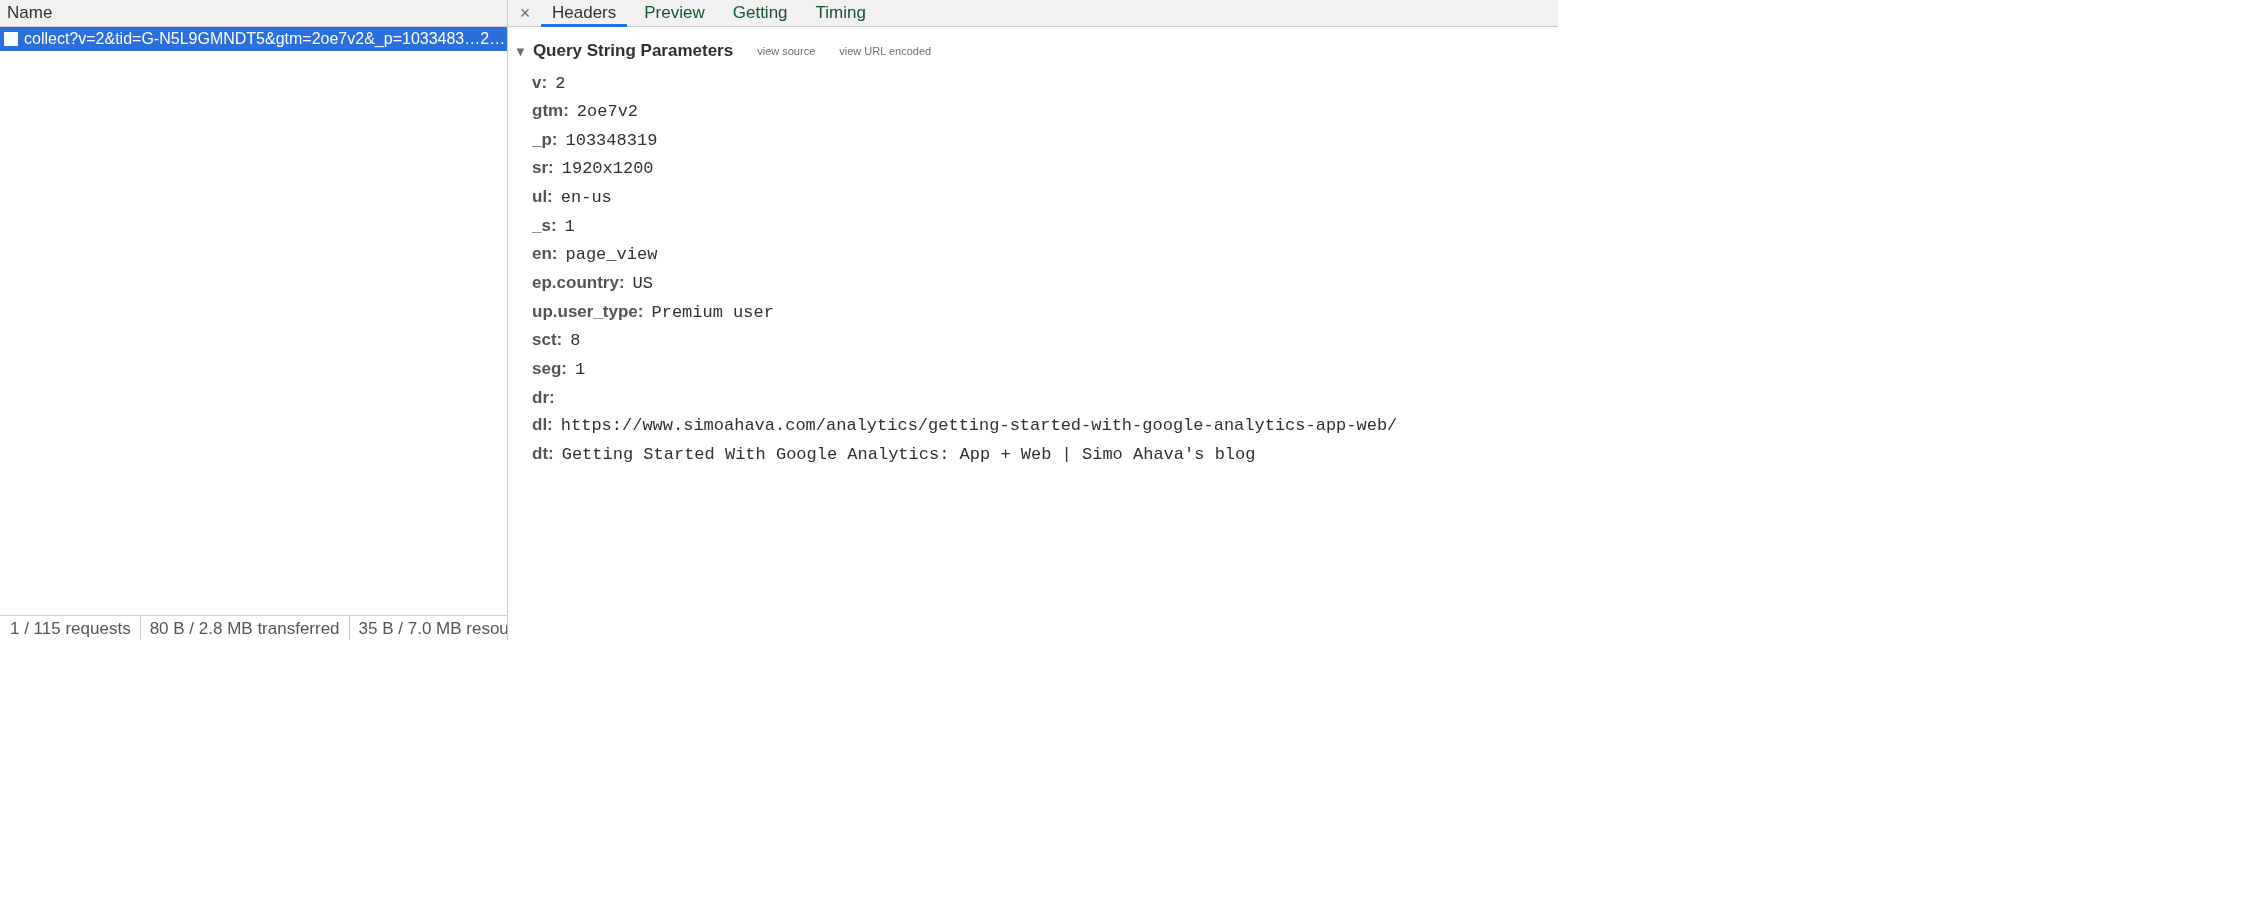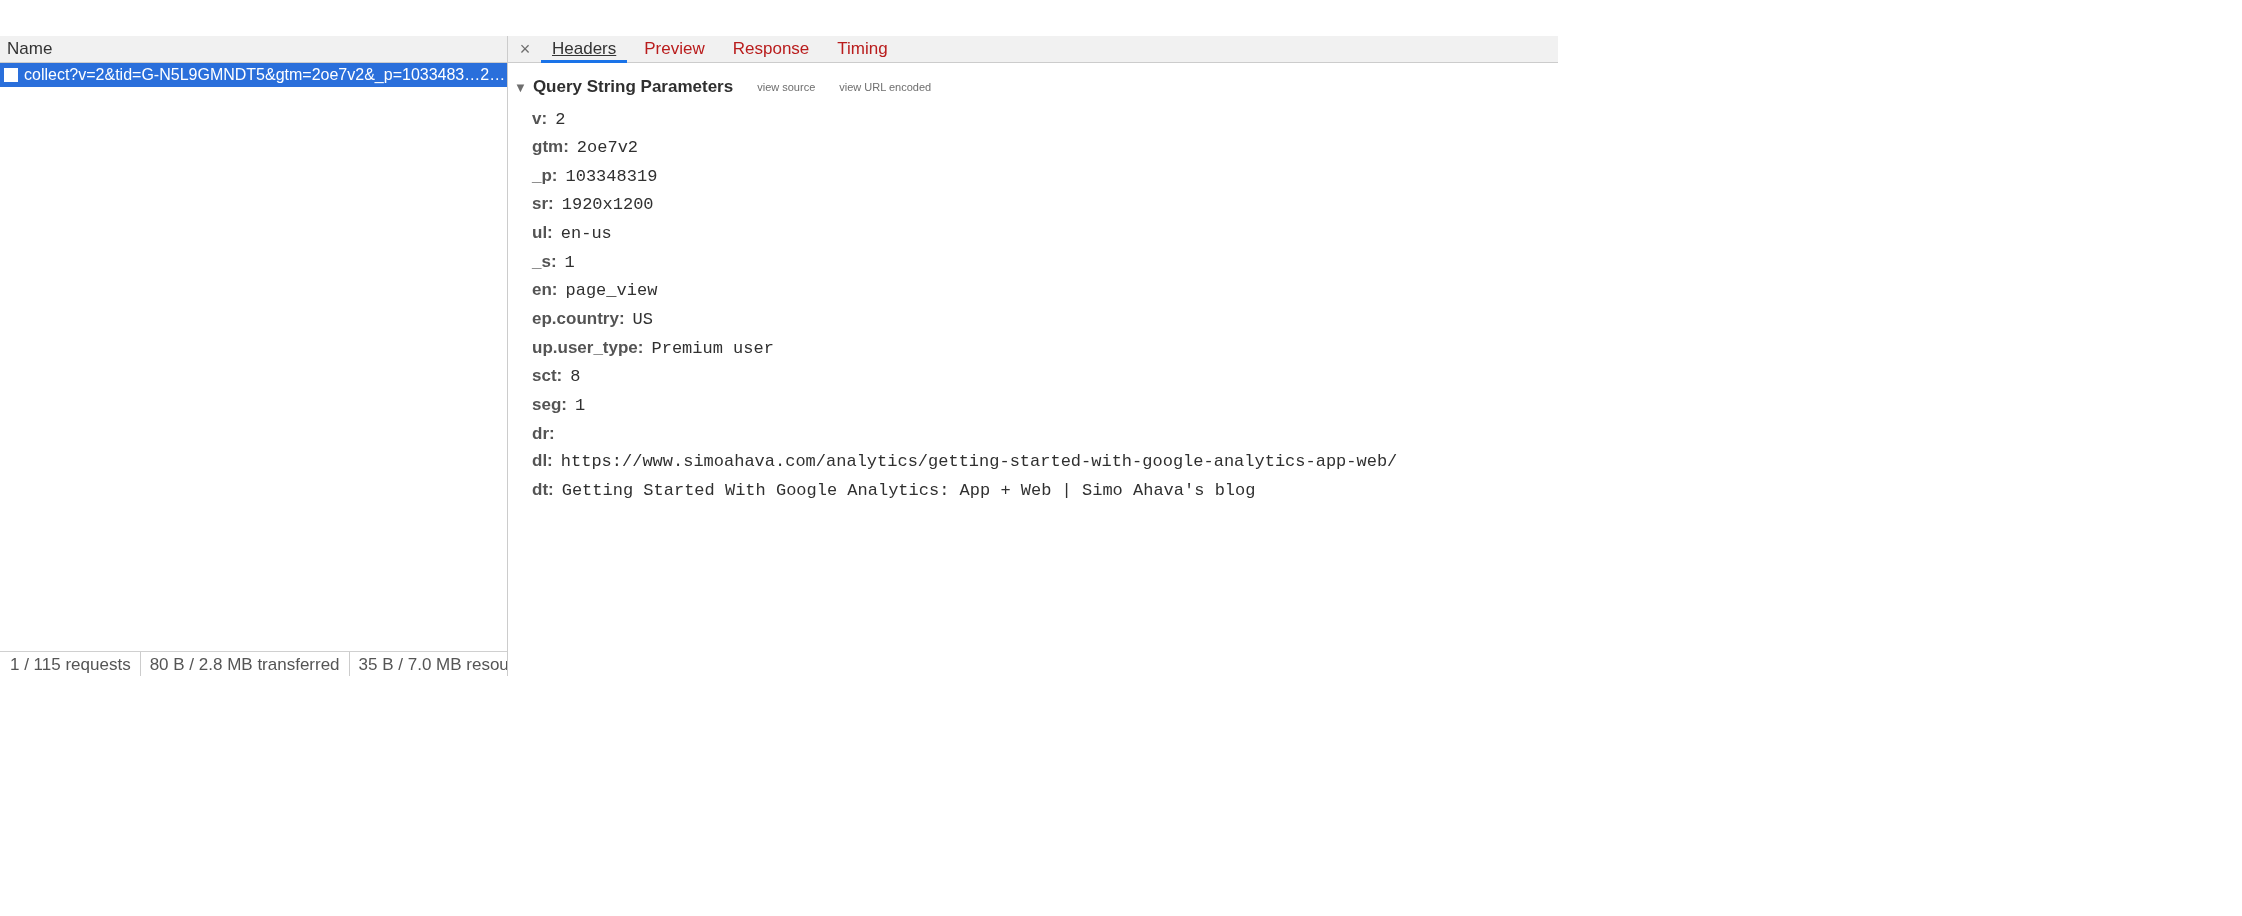--- a/index.html
+++ b/index.html
@@ -8,21 +8,20 @@
     font-family: "Helvetica Neue", Arial, sans-serif;
     font-size: 17px;
     color: #333;
     background: #fff;
     overflow: hidden;
   }
   .app {
     display: flex;
     height: 640px;
     width: 1558px;
-    margin-top: 36px;
   }
   
   .left-pane {
     width: 508px;
     flex-shrink: 0;
     display: flex;
     flex-direction: column;
     border-right: 1px solid #ccc;
     background: #fff;
   }
@@ -104,27 +103,26 @@
     justify-content: center;
     color: #6e6e6e;
     font-size: 18px;
     cursor: pointer;
   }
   .tab {
     padding: 0 14px;
     display: flex;
     align-items: center;
     font-size: 17px;
-    color: #b91c1c;
+    color: #14532d;
     cursor: pointer;
     position: relative;
   }
   .tab.active {
     color: #333;
-    text-decoration: underline;
   }
   .tab.active::after {
     content: "";
     position: absolute;
     left: 3px;
     right: 3px;
     bottom: -1px;
     height: 3px;
     background: #1a73e8;
   }
@@ -209,21 +207,21 @@
       <div class="tab-close">
         <span>×</span>
       </div>
       <div class="tab active">
         <span>Headers</span>
       </div>
       <div class="tab">
         <span>Preview</span>
       </div>
       <div class="tab">
-        <span>Response</span>
+        <span>Getting</span>
       </div>
       <div class="tab">
         <span>Timing</span>
       </div>
     </div>
 
     <div class="detail-body">
       <div class="section-header">
         <div class="section-title">
           <span class="disclosure">▼</span>

